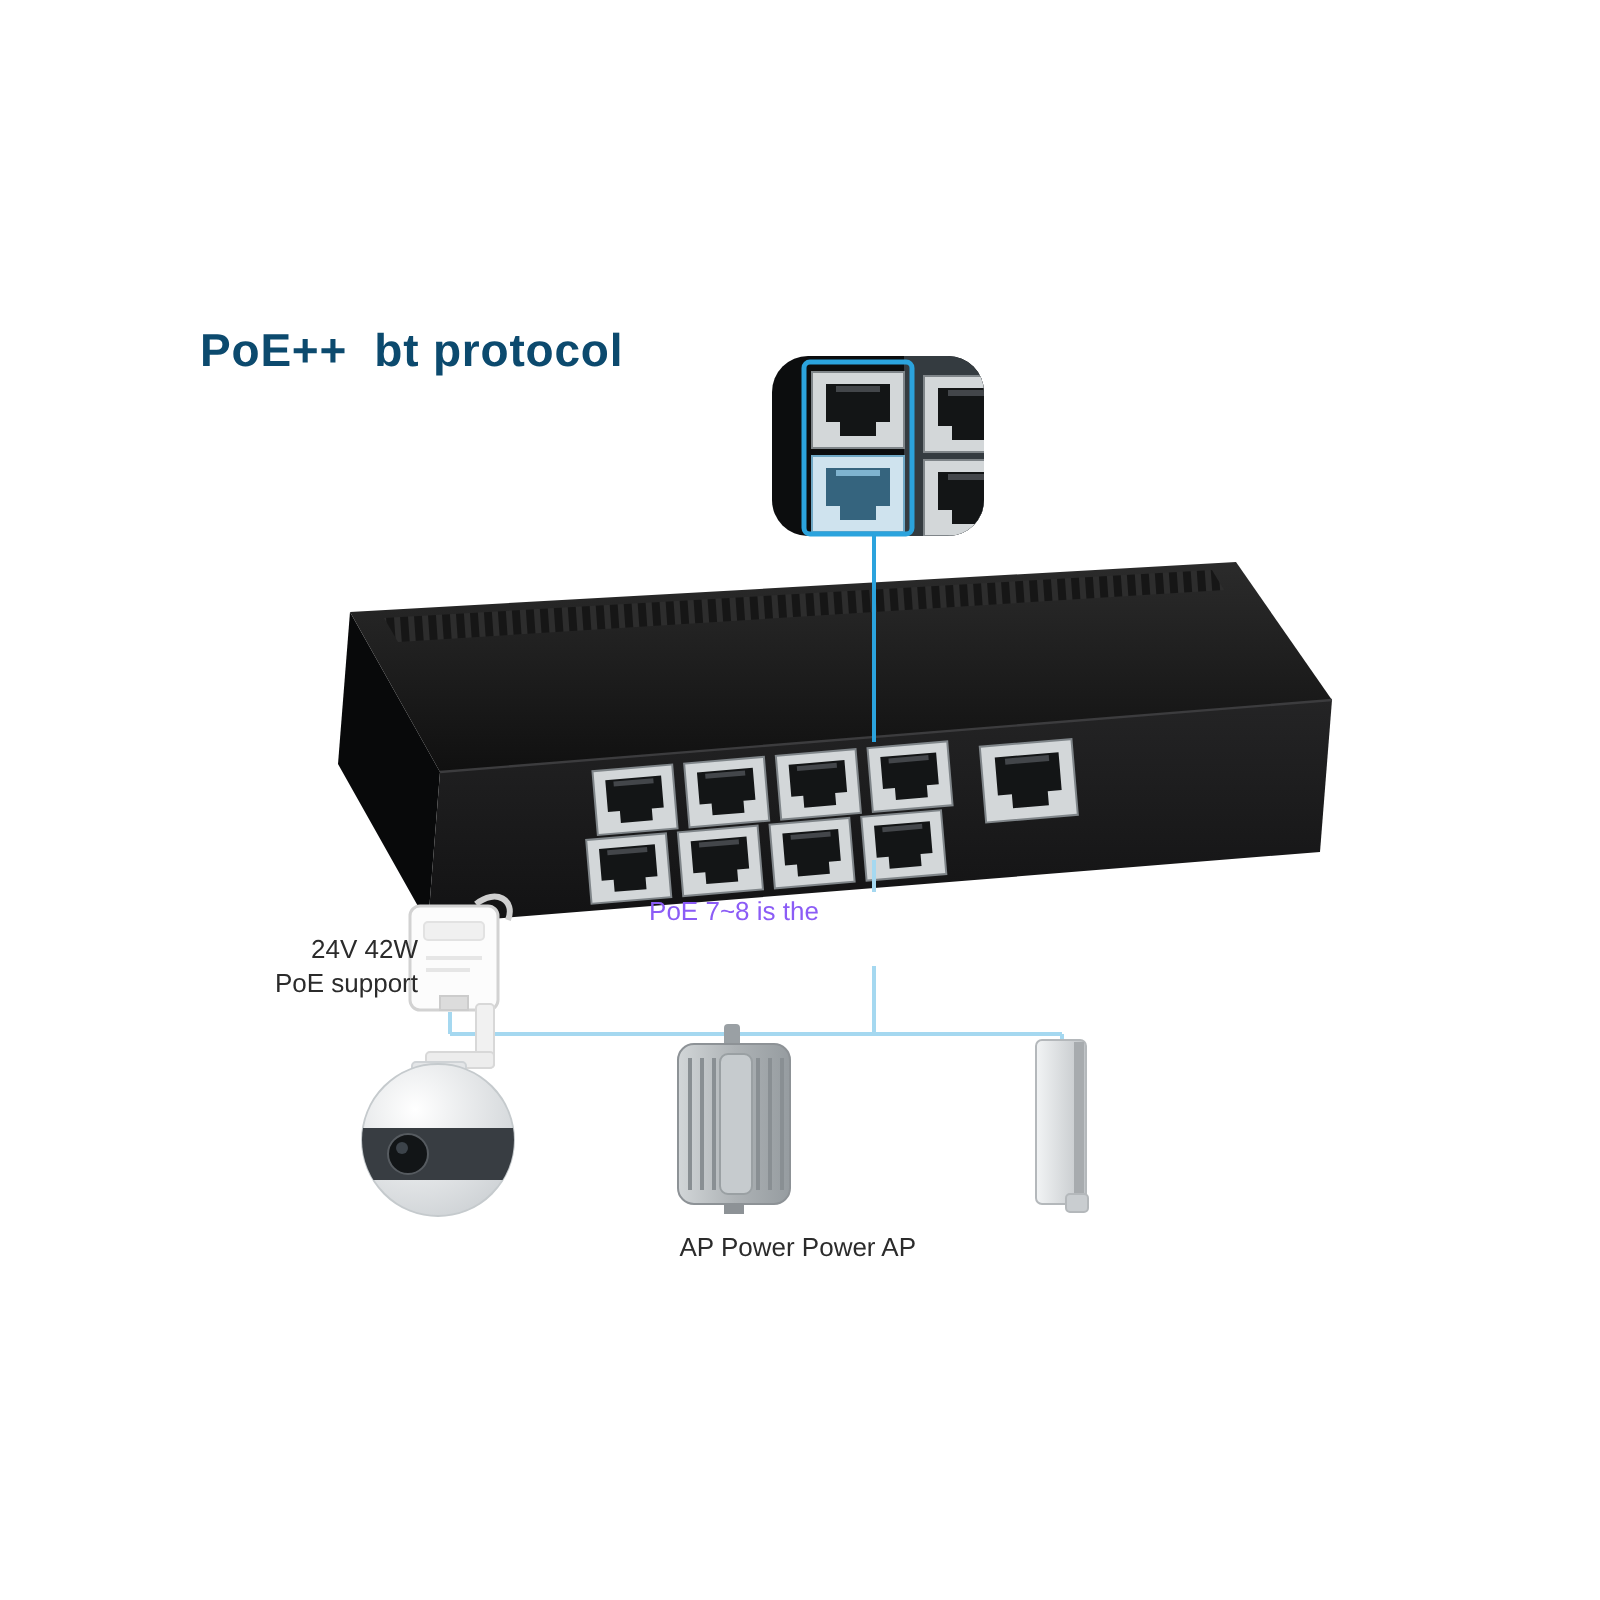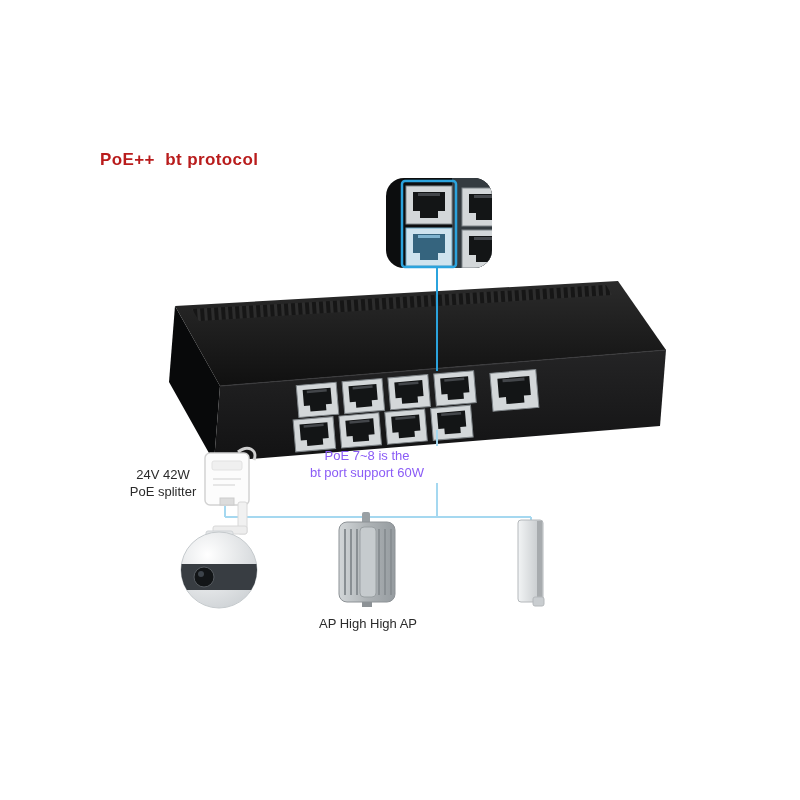--- a/index.html
+++ b/index.html
@@ -3,30 +3,30 @@
 <meta charset="utf-8">
 <style>
   html,body{margin:0;padding:0;}
   body{
     width:800px;height:800px;background:#ffffff;position:relative;overflow:hidden;
     font-family:"Liberation Sans", sans-serif;color:#2e2e2e;
   }
   .stage{position:absolute;inset:0;}
   svg.canvas{position:absolute;left:0;top:0;}
   .title{
-    position:absolute;left:100px;top:150px;
-    font-size:17px;font-weight:bold;color:#b91c1c;
+    position:absolute;left:100px;top:162px;
+    font-size:23px;font-weight:bold;color:#0c4a6e;
     letter-spacing:.4px;white-space:pre;
   }
   .note{
     position:absolute;left:267px;top:447px;width:200px;
     text-align:center;font-size:13px;line-height:17px;color:#8b5cf6;
   }
   .label{
-    position:absolute;font-size:13px;line-height:17px;color:#2b2b2b;text-align:center;
+    position:absolute;font-size:13px;line-height:17px;color:#2b2b2b;text-align:right;
   }
   .splitter-label{left:117px;top:466px;width:92px;}
   .camera-label{left:120px;top:617px;width:180px;}
   .ap-label{left:278px;top:615px;width:180px;}
   .speaker-label{left:442px;top:615px;width:180px;}
 </style>
 </head>
 <body>
 
 <div class="stage">
@@ -156,25 +156,24 @@
 
     <g>
       <rect x="518" y="520" width="25" height="82" rx="3" fill="url(#spGrad)" stroke="#b4b8bb"></rect>
       <rect x="537" y="521" width="5" height="80" fill="#a7abae"></rect>
       <rect x="533" y="597" width="11" height="9" rx="2" fill="#c9cdd0" stroke="#b4b8bb"></rect>
     </g>
   </svg>
 
   <div class="note">
     <div>PoE 7~8 is the</div>
-    <div>bt port support 60W</div>
   </div>
 
   <div class="label splitter-label">
     <div>24V 42W</div>
-    <div>PoE splitter</div>
+    <div>PoE support</div>
   </div>
 
 
-  <div class="label ap-label">AP High High AP</div>
+  <div class="label ap-label">AP Power Power AP</div>
 
 
 </div>
 
 </body></html>

